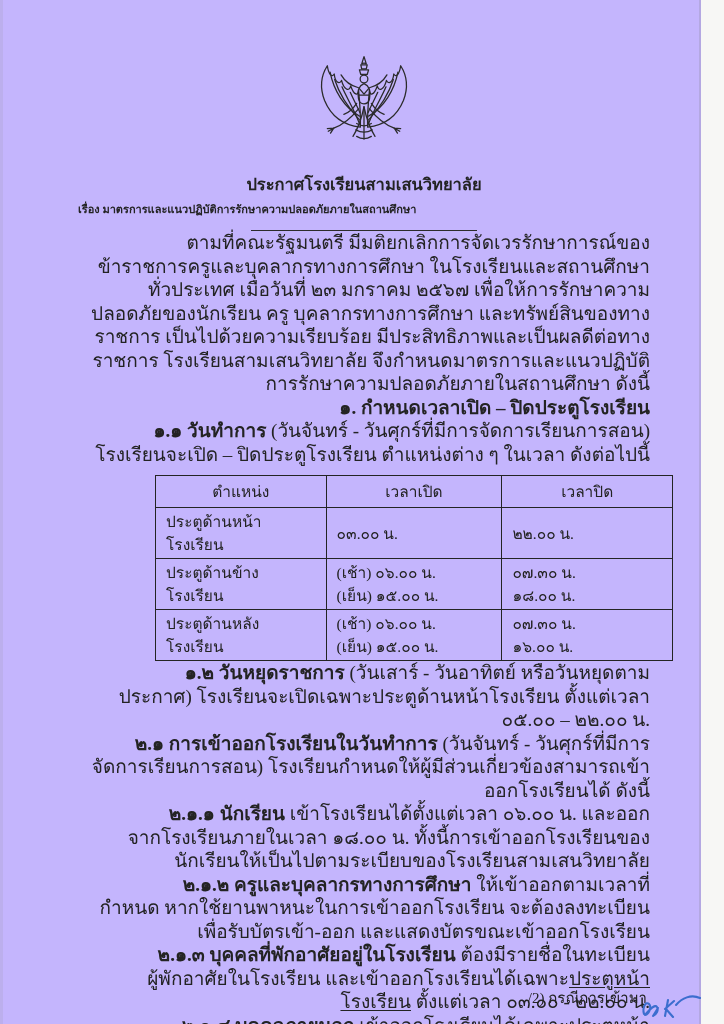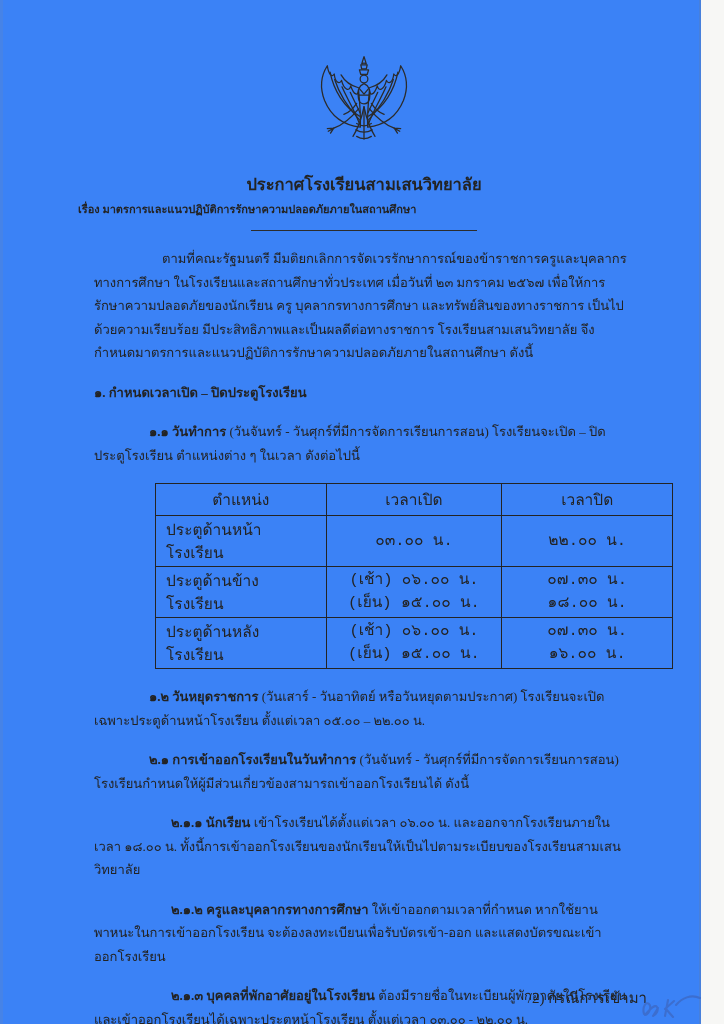--- a/index.html
+++ b/index.html
@@ -1,53 +1,53 @@
 <!DOCTYPE html>
 <html lang="th"><head>
 <meta charset="utf-8">
 <style>
   html,body{margin:0;padding:0;background:#e9e9e7;}
   .page{
     position:relative;
     width:724px;height:1024px;
     margin:0 auto;
-    background:#3b82f6;
+    background:#c4b5fd;
     overflow:hidden;
     font-family:"Liberation Serif","DejaVu Serif",serif;
     color:#232323;
     box-sizing:border-box;
   }
   .scan-edge-left{position:absolute;left:0;top:0;bottom:0;width:3px;background:rgba(140,140,140,.14);}
   .scan-edge-right{position:absolute;left:699px;top:0;bottom:0;width:2px;background:rgba(120,120,120,.20);}
   .scan-strip-right{position:absolute;left:701px;top:0;bottom:0;right:0;background:#f7f7f5;}
   .content{position:relative;padding:0 74px 0 78px;}
   .emblem-wrap{text-align:center;padding-top:52px;line-height:0;}
   .title{ text-align:center;font-weight:bold;font-size:16.5px;line-height:25px;margin:10px 0 0;}
   .subtitle{text-align:left;font-weight:bold;font-size:11px;line-height:25px;margin:0;}
   .rule{width:226px;border:none;border-top:1.7px solid #2c2c2c;margin:8px auto 0;}
-  p.doc{margin:16px;font-size:13px;line-height:23.5px;text-align:left;}
+  p.doc{margin:0;font-size:19px;line-height:23.5px;text-align:right;}
   .intro{margin-top:14px;text-indent:68px;}
   .h-section{font-weight:bold;margin-top:10px;}
   .h-num{font-weight:bold;margin-left:22px;}
   .lvl1{text-indent:55px;}
   .lvl2{text-indent:77px;}
   .mt6{margin-top:6px;} .mt12{margin-top:12px;}
   .u{text-decoration:underline;text-underline-offset:2px;}
   table.gates{
     border-collapse:collapse;
     margin:9px 0 0 77px;
     width:518px;
     font-size:15.5px;line-height:23px;
     color:#232323;
   }
   table.gates th,table.gates td{border:1.7px solid #242424;}
   table.gates th{font-weight:normal;text-align:center;padding:4px 8px;}
   table.gates td{padding:2px 10px;}
   td.pos{text-align:left;vertical-align:top;width:33%;}
-  td.time{text-align:center;vertical-align:middle;width:34%;font-family:Liberation Mono, monospace;}
+  td.time{text-align:left;vertical-align:middle;width:34%;}
   .footer-note{position:absolute;right:77px;bottom:16px;font-size:15px;line-height:20px;}
   .hand-mark{position:absolute;right:20px;bottom:2px;line-height:0;}
 </style>
 </head>
 <body>
 
 <div class="page">
   <div class="scan-strip-right"></div>
   <div class="scan-edge-right"></div>
   <div class="scan-edge-left"></div>

